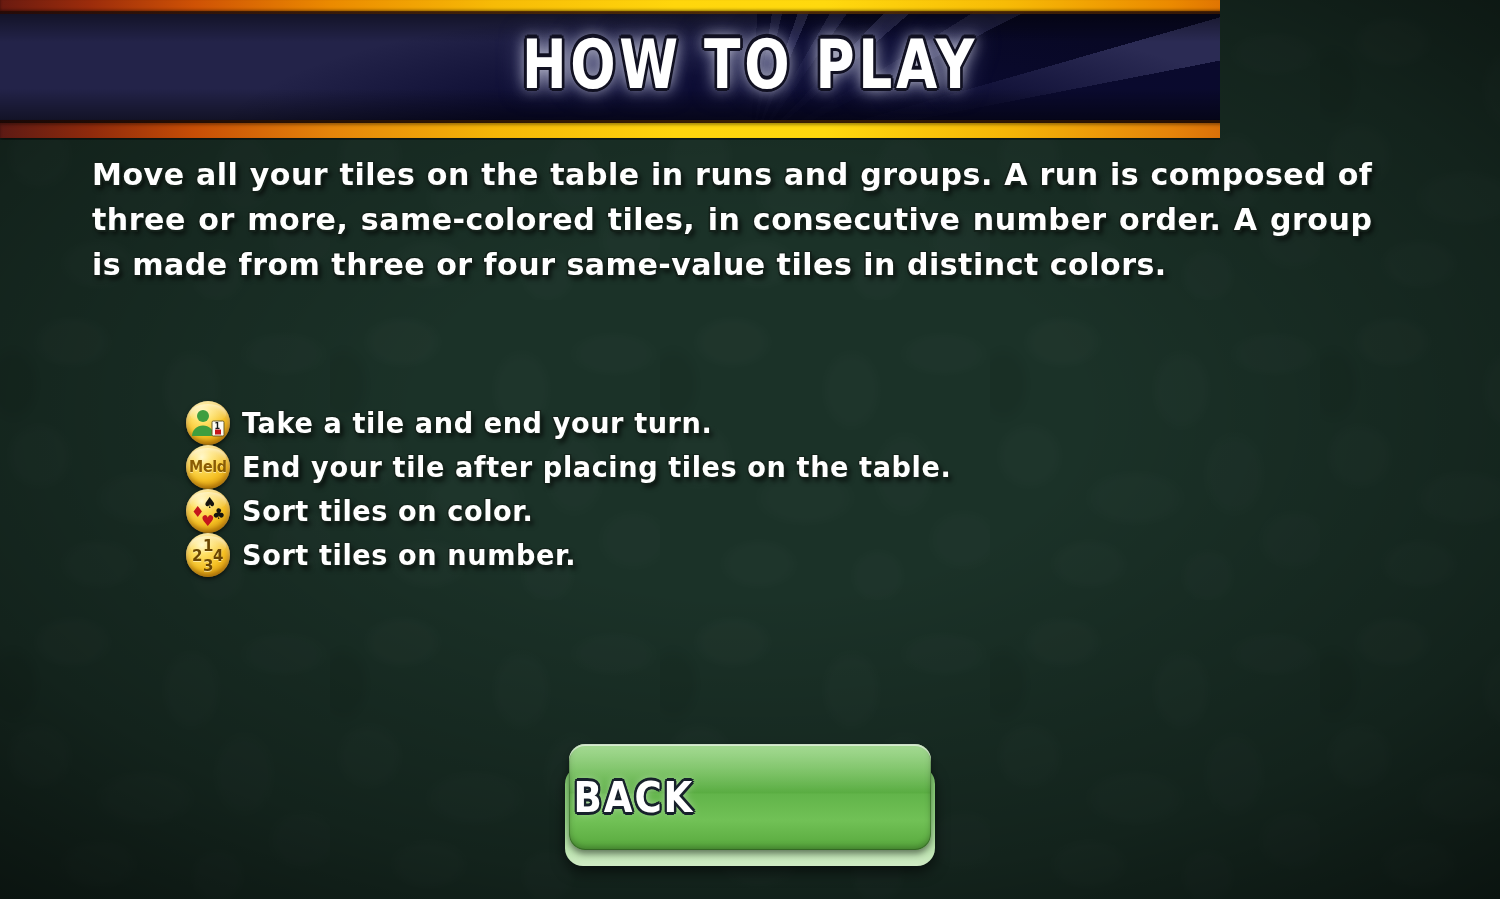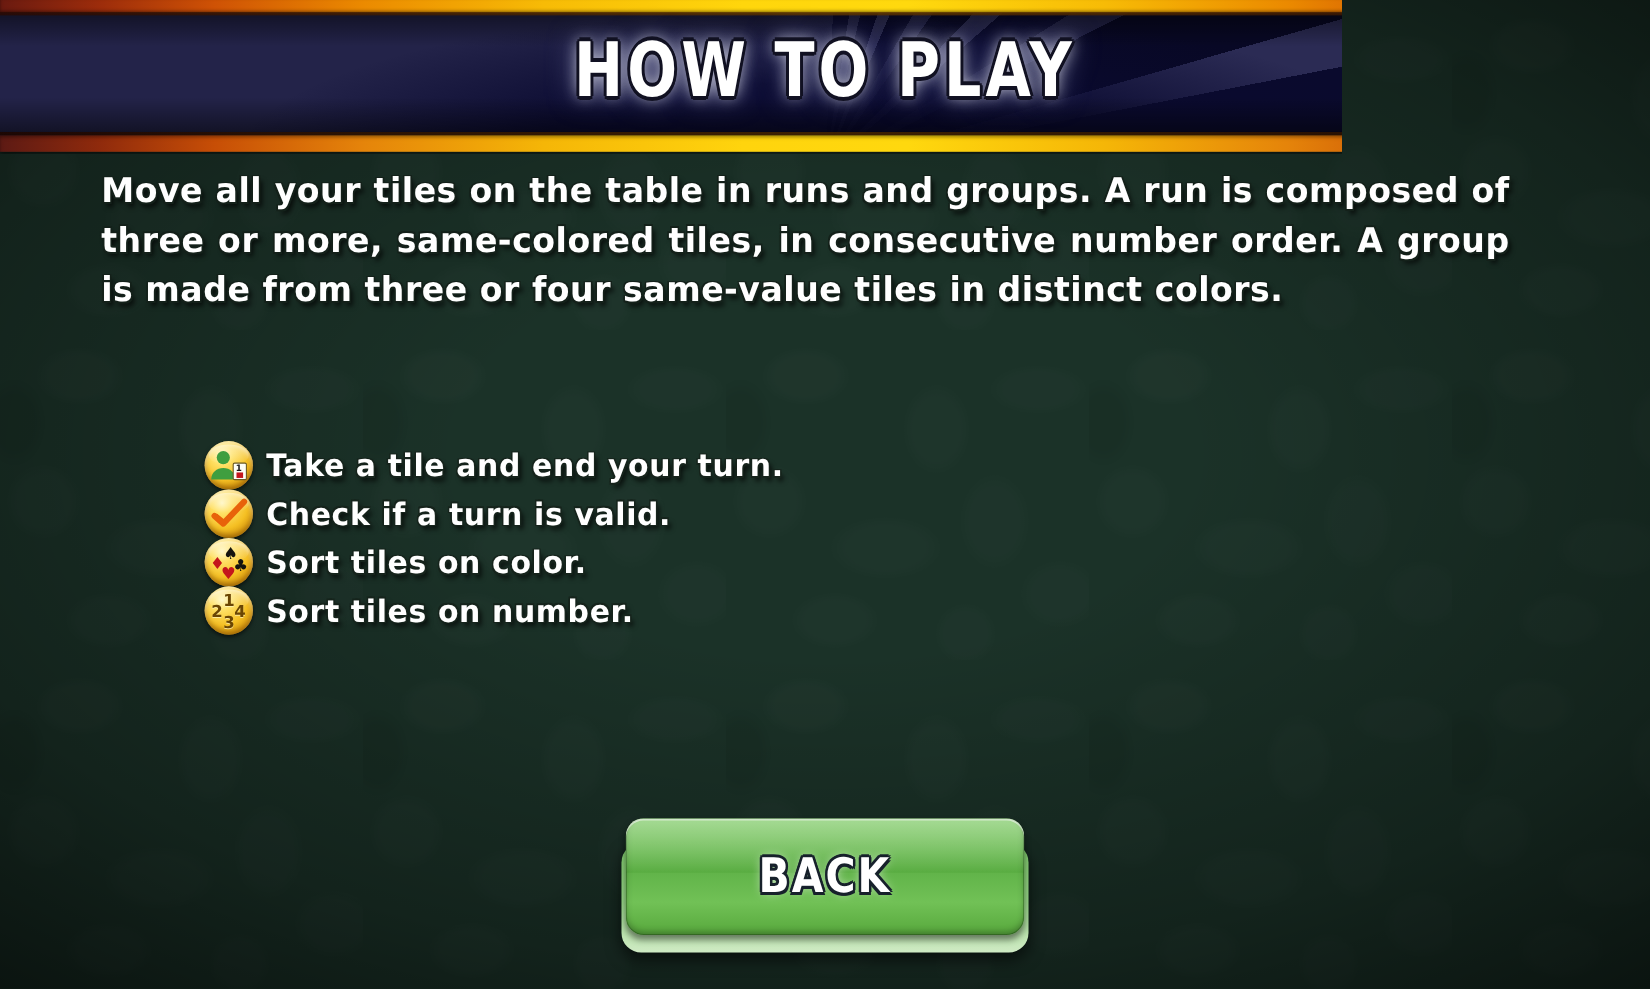--- a/index.html
+++ b/index.html
@@ -229,21 +229,21 @@
     cursor:pointer;
     background:
       linear-gradient(to bottom,
         #78c85e 0%, #69bb4f 22%, #56ab3e 46%,
         #62b44a 47%, #71c156 72%, #57a83c 100%);
     box-shadow:
       inset 0 2px 0 rgba(255,255,255,.55),
       inset 0 -3px 6px rgba(0,0,0,.28),
       inset 0 0 0 1px rgba(30,70,20,.35),
       0 4px 6px rgba(0,0,0,.45);
-    display:flex; align-items:center; justify-content:center;
+    display:flex; align-items:center; justify-content:flex-start;
     overflow:hidden;
   }
   #back-button::before {
     content:"";
     position:absolute; left:0; top:0; width:100%; height:46%;
     background:linear-gradient(to bottom, rgba(255,255,255,.34), rgba(255,255,255,.02));
     pointer-events:none;
   }
   #back-label {
     position:relative; z-index:2;
@@ -289,30 +289,27 @@
         <circle cx="15" cy="13" r="6" fill="#3f9e3f"></circle>
         <path d="M4 33c0-6.3 5-10.5 11-10.5S26 26.7 26 33z" fill="#3f9e3f"></path>
         <rect x="24" y="18" width="12" height="15" rx="1.3" fill="#fdfdf5" stroke="#6b5a22" stroke-width="1"></rect>
         <text x="26.4" y="25.6" font-family="DejaVu Sans, sans-serif" font-size="8" font-weight="700" fill="#1a1a1a">1</text>
         <rect x="27" y="26.5" width="6" height="5" fill="#c4161c"></rect>
       </svg>
     </span>
     <span class="legend-label">Take a tile and end your turn.</span>
   </div>
 
-
   <div class="legend-row">
     <span class="legend-icon">
-      <svg class="icon-svg" width="40" height="40" viewBox="0 0 40 40" aria-hidden="true">
-        <path d="M7 22 L15 29 L34 9 L30.5 14.5 L15.5 25 L9.5 20 Z" fill="#e8620a"></path>
-        <path d="M7 22 L15 29 L34 9" fill="none" stroke="#e8620a" stroke-width="5.5" stroke-linecap="round" stroke-linejoin="round"></path>
-      </svg>
+      <span class="icon-text">Meld</span>
     </span>
-    <span class="legend-label">Check if a turn is valid.</span>
+    <span class="legend-label">End your tile after placing tiles on the table.</span>
   </div>
+
 
 
   <div class="legend-row">
     <span class="legend-icon">
       <span class="suits">
         <span class="s-spade">♠</span>
         <span class="s-diamond">♦</span>
         <span class="s-club">♣</span>
         <span class="s-heart">♥</span>
       </span>

